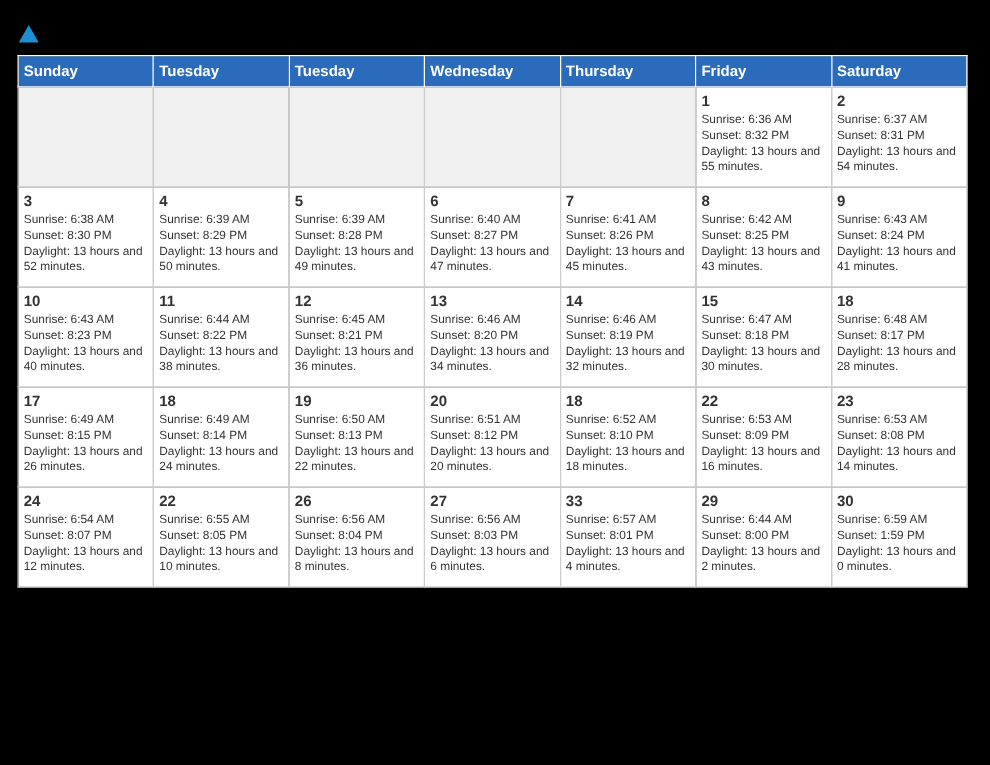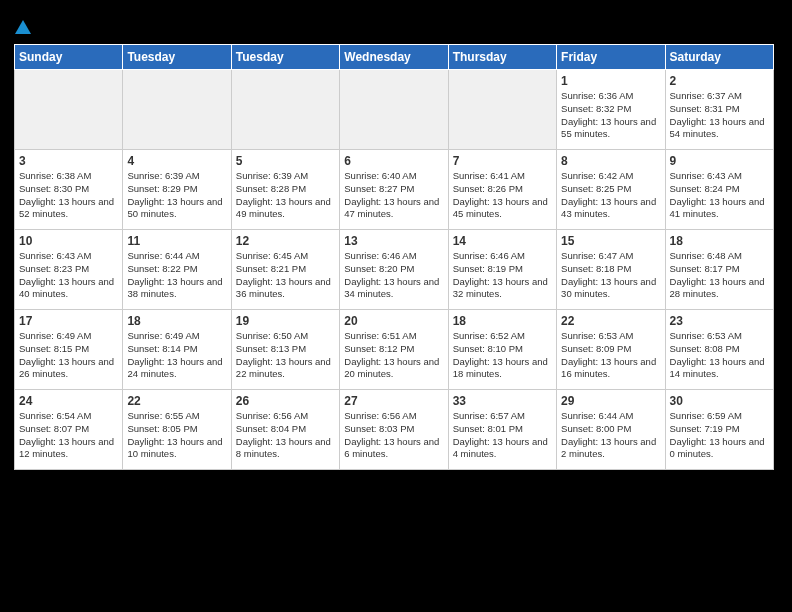--- a/index.html
+++ b/index.html
@@ -355,20 +355,20 @@
           <td>
             <span class="day-num">29</span>
             <div class="day-info">Sunrise: 6:44 AM
 Sunset: 8:00 PM
 Daylight: 13 hours
 and 2 minutes.</div>
           </td>
           <td>
             <span class="day-num">30</span>
             <div class="day-info">Sunrise: 6:59 AM
-Sunset: 7:19 PM
+Sunset: 1:59 PM
 Daylight: 13 hours
 and 0 minutes.</div>
           </td>
         </tr>
       </tbody>
   </table>
 </div>
 
 </body></html>

